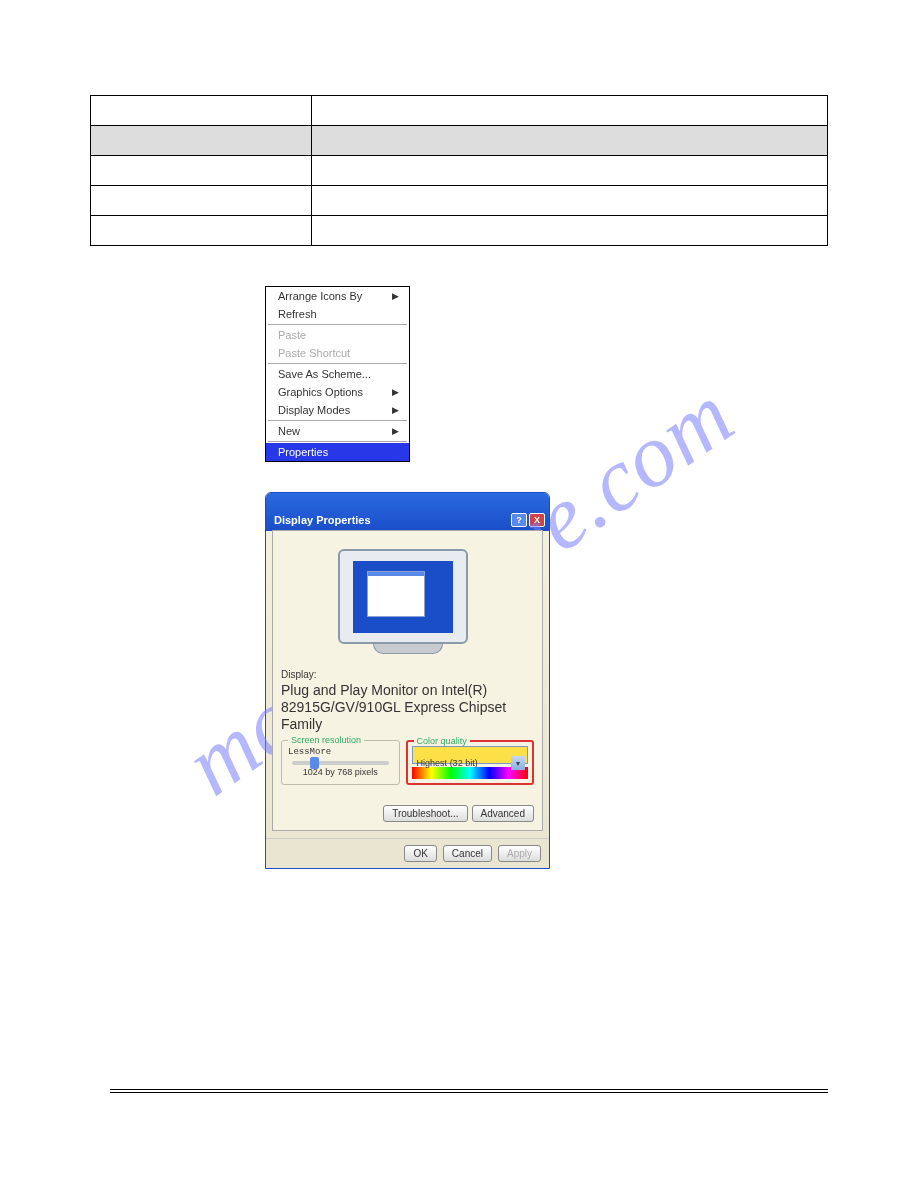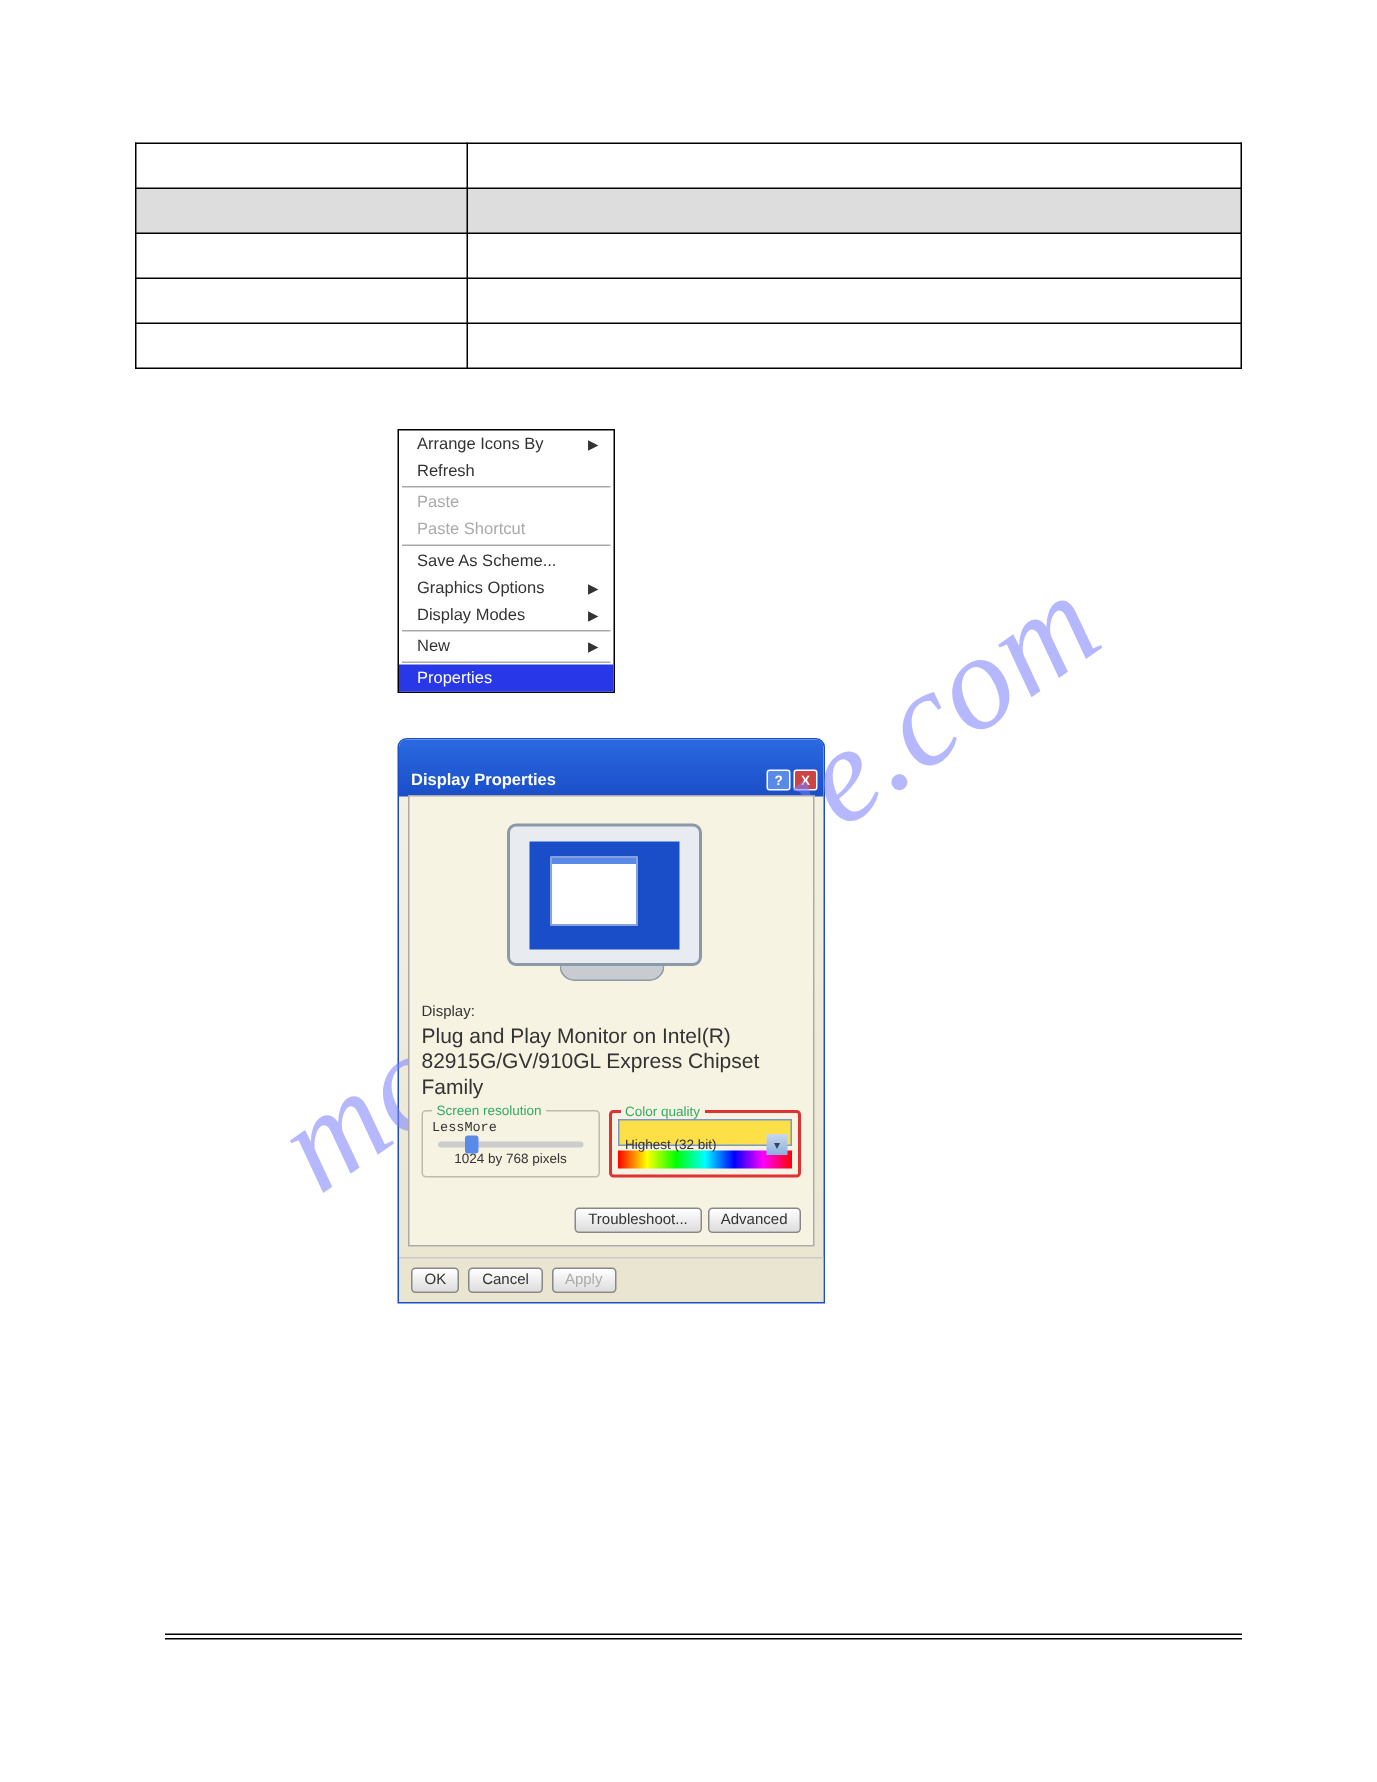--- a/index.html
+++ b/index.html
@@ -190,21 +190,21 @@
     display:flex;justify-content:space-between;align-items:center;
     padding:16px 2px 0 4px; font-size:9px;
   }
   .select .dd{width:14px;height:14px;background:linear-gradient(#c8d8ef,#8ab0e0);display:flex;align-items:center;justify-content:center;color:#345;font-size:8px;}
   .spectrum{height:12px;margin-top:3px;background:linear-gradient(90deg,#f00,#ff0,#0f0,#0ff,#00f,#f0f,#f00);}
 
   .btnrow{display:flex;justify-content:flex-end;gap:4px;margin-top:6px;}
   .btn{padding:2px 8px;border:1px solid #888;background:linear-gradient(#fff,#ddd);border-radius:3px;font-size:10px;}
   .btn.dis{color:#aaa;}
 
-  .dlg-btns{display:flex;gap:6px;padding:6px 8px;background:#eae5d0;border-top:1px solid #ccc;}
+  .dlg-btns{display:flex;justify-content:flex-end;gap:6px;padding:6px 8px;background:#eae5d0;border-top:1px solid #ccc;}
 
   
   .footer-rule {
     position:absolute;
     left:110px; right:90px;
     bottom:95px;
     border-top: 4px double #000;
   }
 </style>
 </head>

